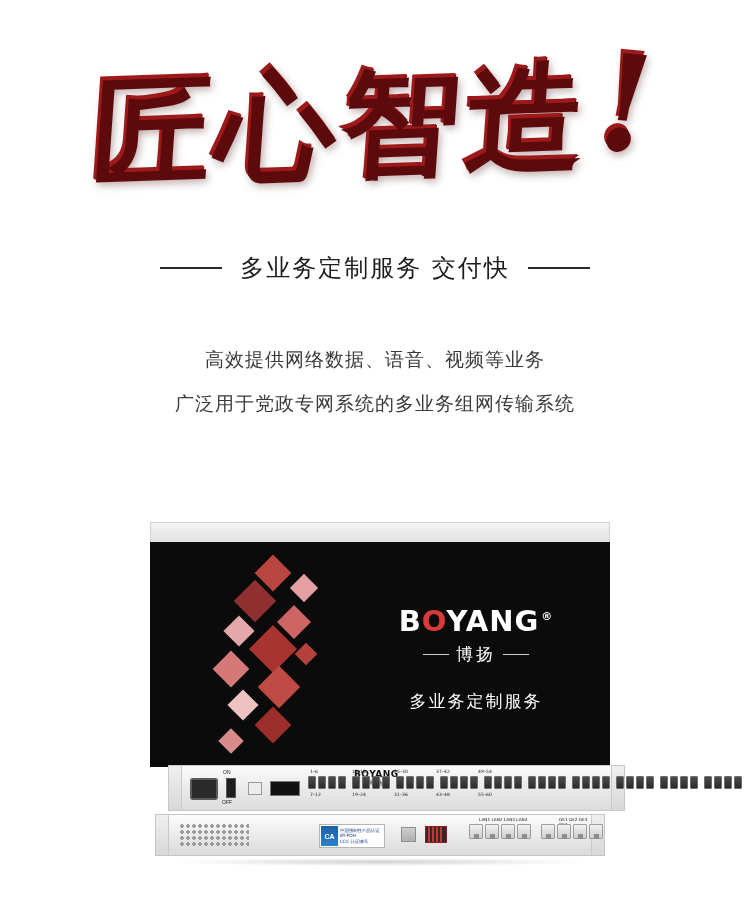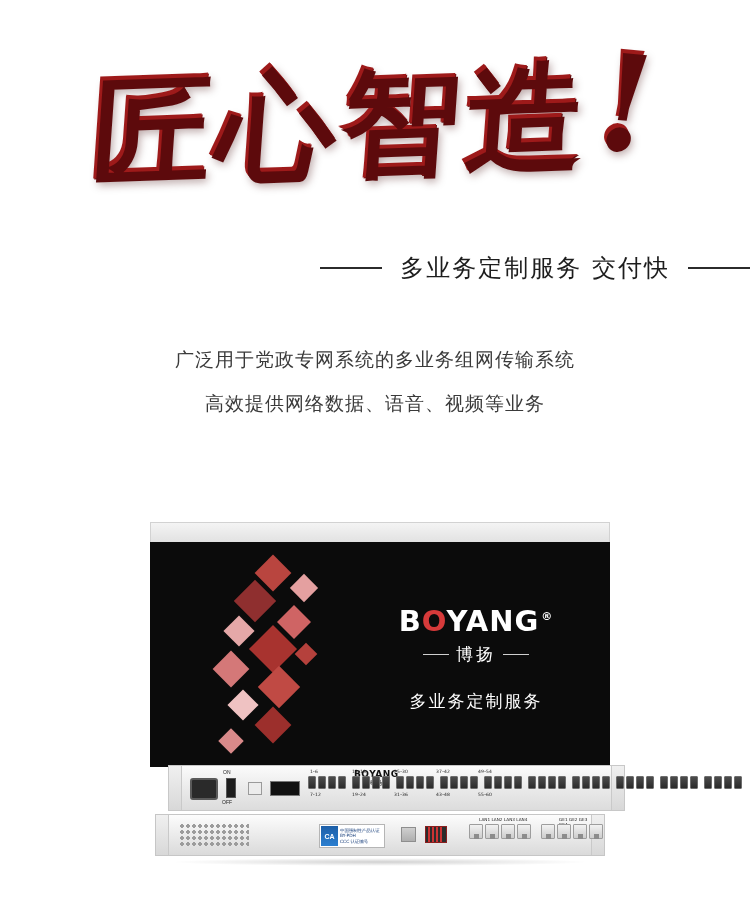--- a/index.html
+++ b/index.html
@@ -58,21 +58,21 @@
   }
 
   
   .subhead {
     position: absolute;
     top: 252px;
     left: 0;
     width: 750px;
     display: flex;
     align-items: center;
-    justify-content: flex-end;
+    justify-content: center;
     gap: 18px;
   }
   .rule {
     width: 62px;
     height: 2px;
     background: #2b2b2b;
   }
   .subhead-text {
     font-size: 24px;
     color: #1d1d1d;
@@ -462,22 +462,22 @@
     <div class="calligraphy-text"><span>匠心智造</span><span class="excl">!</span></div>
   </div>
 
   <div class="subhead">
     <div class="rule"></div>
     <div class="subhead-text">多业务定制服务  交付快</div>
     <div class="rule"></div>
   </div>
 
   <div class="features">
+    <div class="feature-line">高效提供网络数据、语音、视频等业务</div>
     <div class="feature-line">广泛用于党政专网系统的多业务组网传输系统</div>
-    <div class="feature-line">高效提供网络数据、语音、视频等业务</div>
   </div>
 
   <div class="product">
 
     <div class="device-top-lip"></div>
 
     <div class="panel-black">
 
       <div class="diamonds">
         <div class="dm" style="left:62px; top:0px;   width:26px; height:26px; background:#b9453f;"></div>

